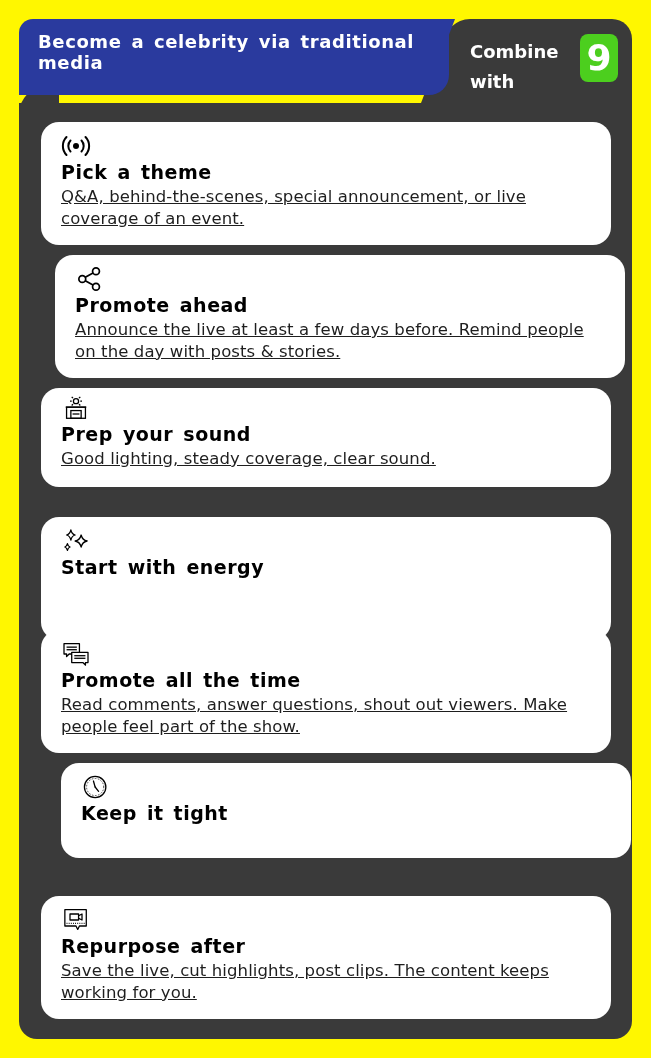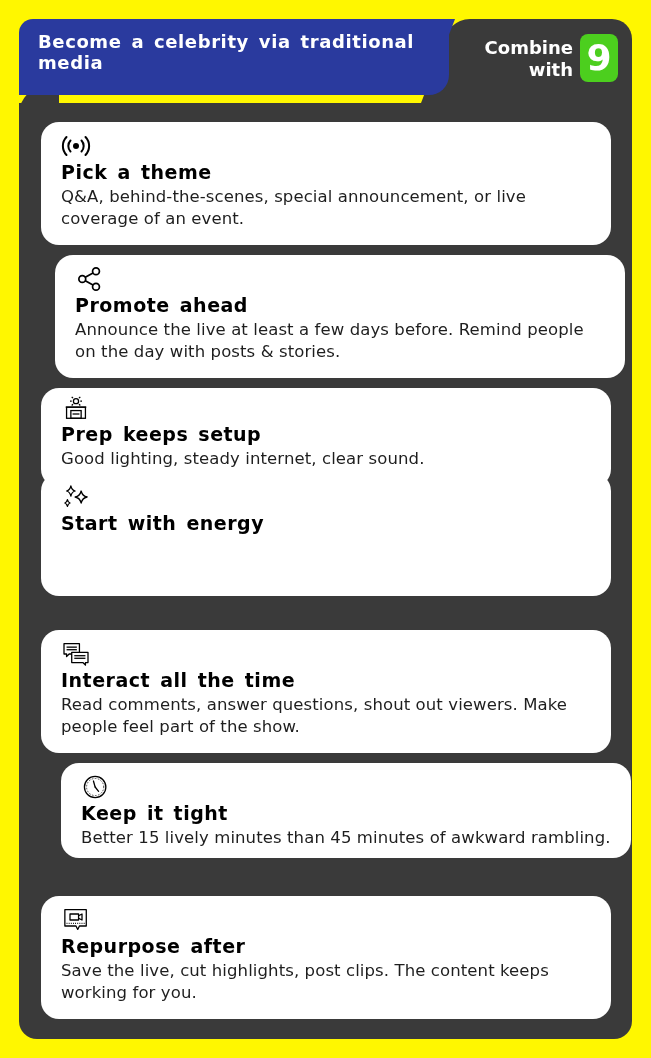--- a/index.html
+++ b/index.html
@@ -33,22 +33,22 @@
     border-radius: 0 0 16px 0;
   }
   .title-text {
     position: absolute; left: 38px; top: 31px; width: 390px;
     color: #ffffff; font-weight: bold; font-size: 18px; line-height: 21px;
     letter-spacing: 0.6px; word-spacing: 3px;
   }
 
   .combine {
     position: absolute; left: 470px; top: 37px; width: 103px;
-    text-align: right; color: #ffffff; font-weight: bold;
-    font-size: 18px; line-height: 22px;
+    text-align: left; color: #ffffff; font-weight: bold;
+    font-size: 18px; line-height: 30px;
   }
   .badge {
     position: absolute; left: 580px; top: 34px; width: 38px; height: 48px;
     background: #4ccf1e; border-radius: 8px;
     color: #ffffff; font-weight: bold; font-size: 36px; line-height: 48px;
     text-align: center;
   }
 
   .card {
     position: absolute; left: 41px; width: 570px;
@@ -57,21 +57,21 @@
   }
   .card .icon { display: block; width: 30px; height: 24px; }
   .card .icon svg { width: 30px; height: 24px; display: block; }
   .card .heading {
     font-family: "DejaVu Sans", sans-serif; font-weight: bold;
     font-size: 19px; line-height: 22px; color: #000; letter-spacing: 0.5px;
     word-spacing: 3px; margin-top: 3px;
   }
   .card .desc {
     font-family: "DejaVu Sans", sans-serif; font-size: 16.5px; line-height: 22px;
-    color: #1e1e1e; margin-top: 3px; letter-spacing: 0.1px;
+    color: #1e1e1e; margin-top: 3px; letter-spacing: 0.1px; text-decoration: underline;
   }
 </style>
 </head>
 <body>
 
 <div class="right-tab-skew"></div>
 <div class="right-tab"></div>
 <div class="panel"></div>
 <div class="panel-topleft"></div>
 
@@ -119,25 +119,25 @@
       <line x1="10" y1="1" x2="11.5" y2="2.5"></line>
       <line x1="20" y1="1" x2="18.5" y2="2.5"></line>
       <line x1="10" y1="11" x2="11.5" y2="9.5"></line>
       <line x1="20" y1="11" x2="18.5" y2="9.5"></line>
       <line x1="3" y1="13" x2="27" y2="13"></line>
       <rect x="4" y="13" width="22" height="13"></rect>
       <rect x="9" y="17" width="12" height="9"></rect>
       <line x1="11" y1="21" x2="19" y2="21"></line>
     </svg>
   </span>
-  <div class="heading">Prep keeps setup</div>
-  <div class="desc">Good lighting, steady internet, clear sound.</div>
+  <div class="heading">Prep your sound</div>
+  <div class="desc">Good lighting, steady coverage, clear sound.</div>
 </div>
 
-<div class="card" style="top:473px;height:123px;">
+<div class="card" style="top:517px;height:123px;">
   <span class="icon">
     <svg viewBox="0 0 32 28" fill="none" stroke="#000" stroke-width="1.5" stroke-linejoin="round">
       <path d="M10 1 Q11 6 15 7 Q11 8 10 13 Q9 8 5 7 Q9 6 10 1 Z"></path>
       <path d="M22 7 Q23.5 13 29 14 Q23.5 15 22 21 Q20.5 15 15 14 Q20.5 13 22 7 Z"></path>
       <path d="M6 17 Q6.7 20 9 21 Q6.7 22 6 25 Q5.3 22 3 21 Q5.3 20 6 17 Z"></path>
     </svg>
   </span>
   <div class="heading">Start with energy</div>
 </div>
 
@@ -145,35 +145,34 @@
   <span class="icon">
     <svg viewBox="0 0 32 28" fill="none" stroke="#000" stroke-width="1.5" stroke-linejoin="round">
       <path d="M2 2 H20 V14 H8 L5 17 V14 H2 Z" fill="#fff"></path>
       <line x1="5" y1="6" x2="17" y2="6"></line>
       <line x1="5" y1="9" x2="17" y2="9"></line>
       <path d="M11 12 H30 V24 H27 V27 L24 24 H11 Z" fill="#fff"></path>
       <line x1="14" y1="16" x2="27" y2="16"></line>
       <line x1="14" y1="19" x2="27" y2="19"></line>
     </svg>
   </span>
-  <div class="heading">Interact all the time</div>
+  <div class="heading">Promote all the time</div>
   <div class="desc">Read comments, answer questions, shout out viewers. Make people feel part of the show.</div>
 </div>
 
 <div class="card" style="top:763px;height:95px;margin-left:20px;">
   <span class="icon">
     <svg viewBox="0 0 30 28" fill="none" stroke="#000" stroke-width="1.5" stroke-linecap="round">
       <circle cx="14" cy="14" r="12.5"></circle>
       <circle cx="14" cy="14" r="10" stroke-width="0.8" stroke-dasharray="1 2.6"></circle>
       <line x1="14" y1="14" x2="12" y2="7"></line>
       <line x1="14" y1="14" x2="18" y2="19"></line>
     </svg>
   </span>
   <div class="heading">Keep it tight</div>
-  <div class="desc">Better 15 lively minutes than 45 minutes of awkward rambling.</div>
 </div>
 
 <div class="card" style="top:896px;height:123px;">
   <span class="icon">
     <svg viewBox="0 0 30 28" fill="none" stroke="#000" stroke-width="1.5" stroke-linejoin="round">
       <path d="M2 2 H27 V21 H19 L17 25 L15 21 H2 Z"></path>
       <line x1="4" y1="18" x2="25" y2="18" stroke-dasharray="1 1.5"></line>
       <rect x="8" y="7" width="10" height="7"></rect>
       <path d="M18 9 L22 7 V14 L18 12"></path>
     </svg>

